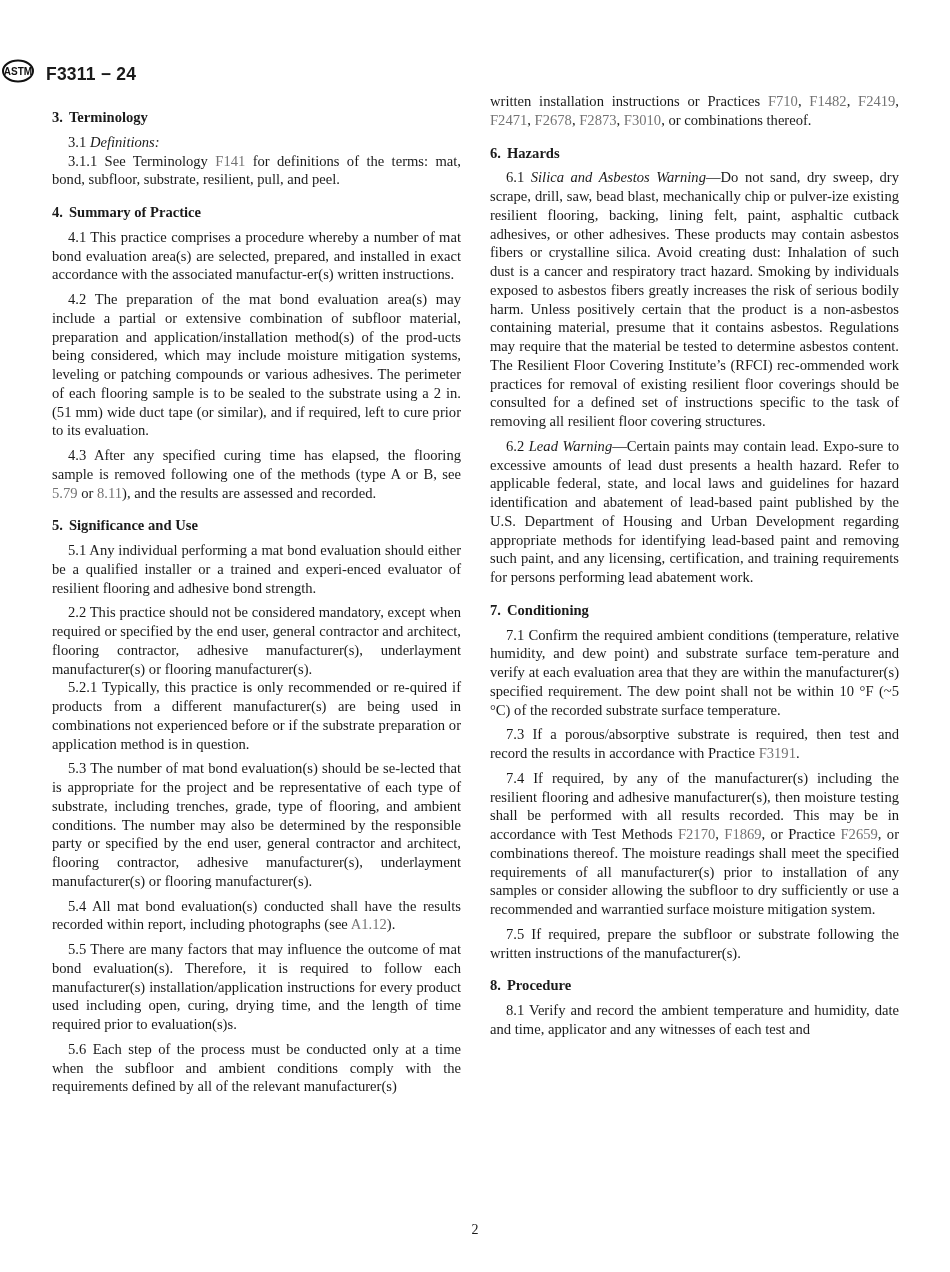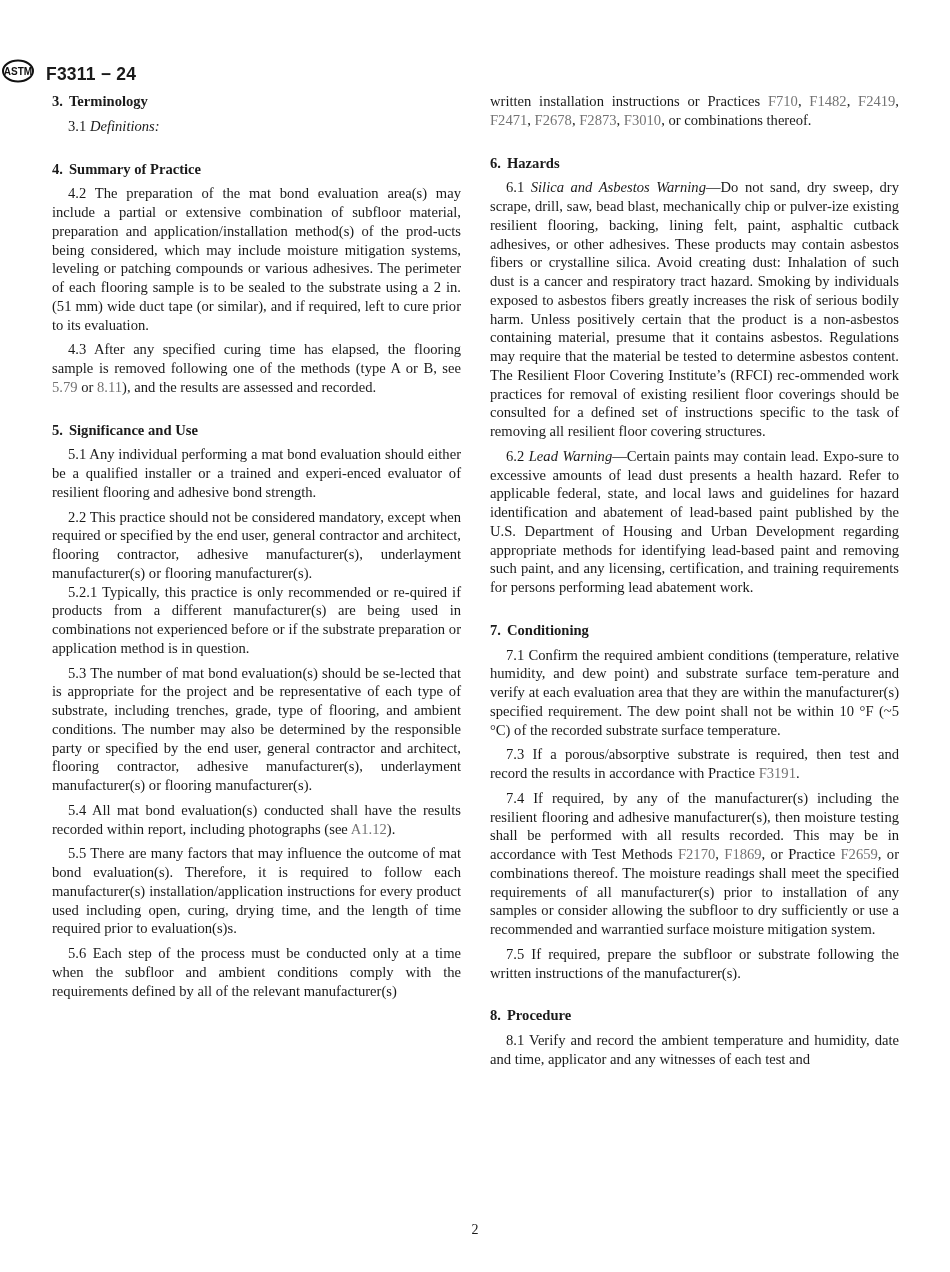--- a/index.html
+++ b/index.html
@@ -9,22 +9,22 @@
     .header .logo { display: inline-block; vertical-align: middle; width: 36px; height: 24px; margin-right: 6px; }
     .header .code { display: inline-block; vertical-align: middle; font-family: "Liberation Sans", "DejaVu Sans", sans-serif;
       font-weight: bold; font-size: 17.5px; letter-spacing: 0.2px; margin-top: 8px; }
     .col { position: absolute; top: 92px; font-size: 14.6px; line-height: 18.75px; text-align: justify; }
     .col.left { left: 52px; width: 409px; }
     .col.right { left: 490px; width: 409px; }
     .col h2 { font-size: 14.6px; font-weight: bold; margin: 0 0 6px 0; line-height: 18.75px; }
     .col h2 .num { margin-right: 6px; }
     .col p { margin: 0 0 6px 0; text-indent: 16px; hyphens: manual; }
     .col p.nogap { margin-bottom: 0; }
-    .col .sec { margin-top: 24px; }
-    .col .sec.first { margin-top: 0; }
+    .col .sec { margin-top: 14px; }
+    .col .sec.first { margin-top: 16px; }
     a.ref { color: #737373; text-decoration: none; }
     em { font-style: italic; }
     .pagenum { position: absolute; top: 1222px; left: 0; width: 950px; text-align: center; font-size: 14px; }
   </style>
 </head>
 <body>
 
 <div class="header">
   <span class="logo">
     <svg width="36" height="24" viewBox="0 0 36 24">
@@ -32,24 +32,26 @@
       <text x="18" y="16" text-anchor="middle" font-family="Liberation Sans, sans-serif" font-size="10" font-weight="bold" fill="#111">ASTM</text>
     </svg>
   </span>
   <span class="code">F3311 − 24</span>
 </div>
 
 <div class="col left">
   <div class="sec first">
     <h2><span class="num">3.</span><span>Terminology</span></h2>
     <p class="nogap"><span>3.1</span> <em>Definitions:</em></p>
+    <p><span>3.1.1 See Terminology </span><a class="ref">F141</a><span> for definitions of the terms: mat, bond, subfloor, substrate, resilient, pull, and peel.</span></p>
   </div>
 
   <div class="sec">
     <h2><span class="num">4.</span><span>Summary of Practice</span></h2>
+    <p>4.1 This practice comprises a procedure whereby a number of mat bond evaluation area(s) are selected, prepared, and installed in exact accordance with the associated manufactur-er(s) written instructions.</p>
     <p>4.2 The preparation of the mat bond evaluation area(s) may include a partial or extensive combination of subfloor material, preparation and application/installation method(s) of the prod-ucts being considered, which may include moisture mitigation systems, leveling or patching compounds or various adhesives. The perimeter of each flooring sample is to be sealed to the substrate using a 2 in. (51 mm) wide duct tape (or similar), and if required, left to cure prior to its evaluation.</p>
     <p><span>4.3 After any specified curing time has elapsed, the flooring sample is removed following one of the methods (type A or B, see </span><a class="ref">5.79</a><span> or </span><a class="ref">8.11</a><span>), and the results are assessed and recorded.</span></p>
   </div>
 
   <div class="sec">
     <h2><span class="num">5.</span><span>Significance and Use</span></h2>
     <p>5.1 Any individual performing a mat bond evaluation should either be a qualified installer or a trained and experi-enced evaluator of resilient flooring and adhesive bond strength.</p>
     <p class="nogap">2.2 This practice should not be considered mandatory, except when required or specified by the end user, general contractor and architect, flooring contractor, adhesive manufacturer(s), underlayment manufacturer(s) or flooring manufacturer(s).</p>
     <p>5.2.1 Typically, this practice is only recommended or re-quired if products from a different manufacturer(s) are being used in combinations not experienced before or if the substrate preparation or application method is in question.</p>
     <p>5.3 The number of mat bond evaluation(s) should be se-lected that is appropriate for the project and be representative of each type of substrate, including trenches, grade, type of flooring, and ambient conditions. The number may also be determined by the responsible party or specified by the end user, general contractor and architect, flooring contractor, adhesive manufacturer(s), underlayment manufacturer(s) or flooring manufacturer(s).</p>

